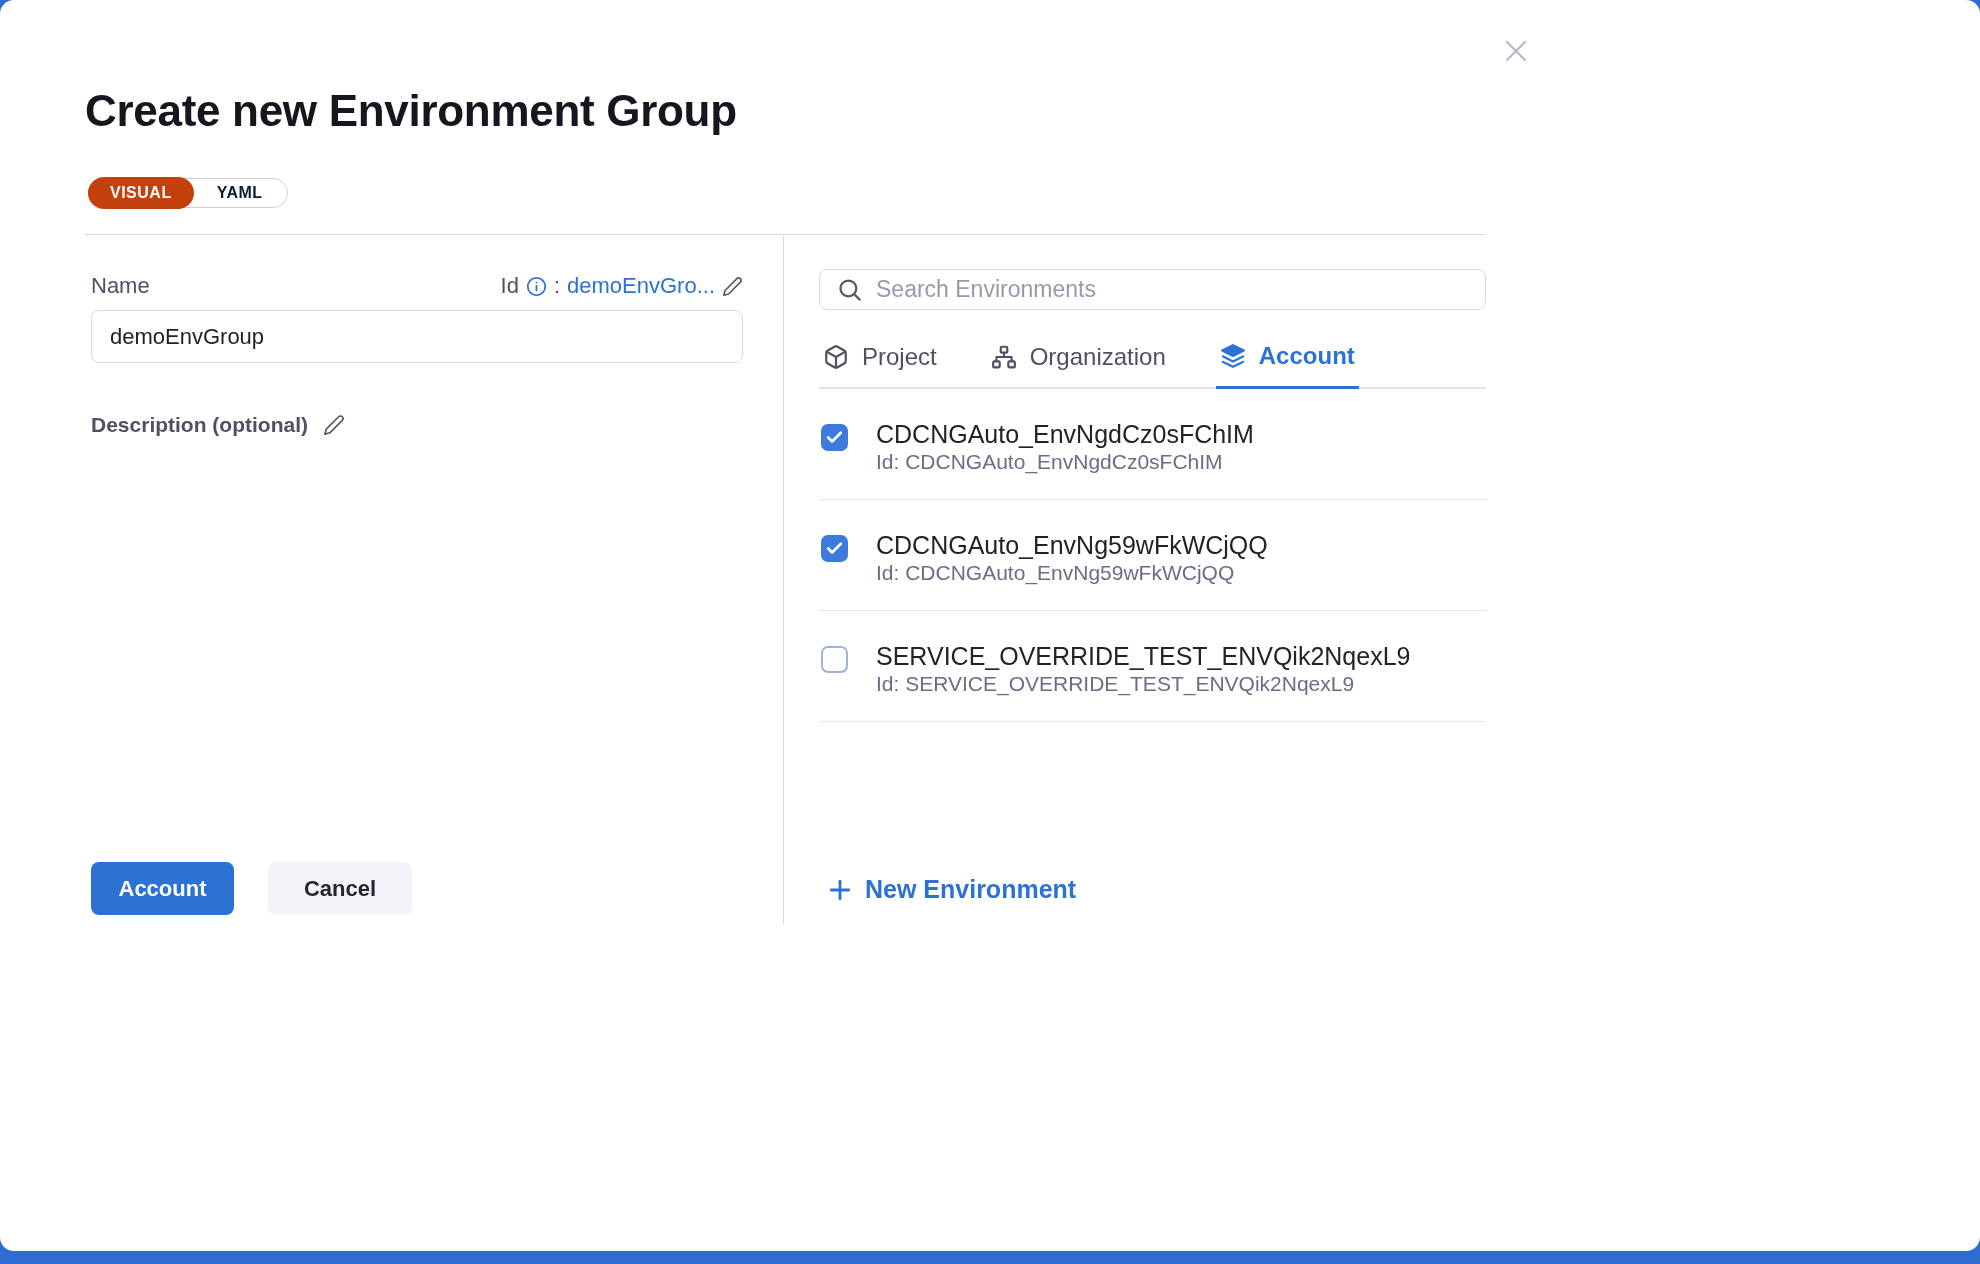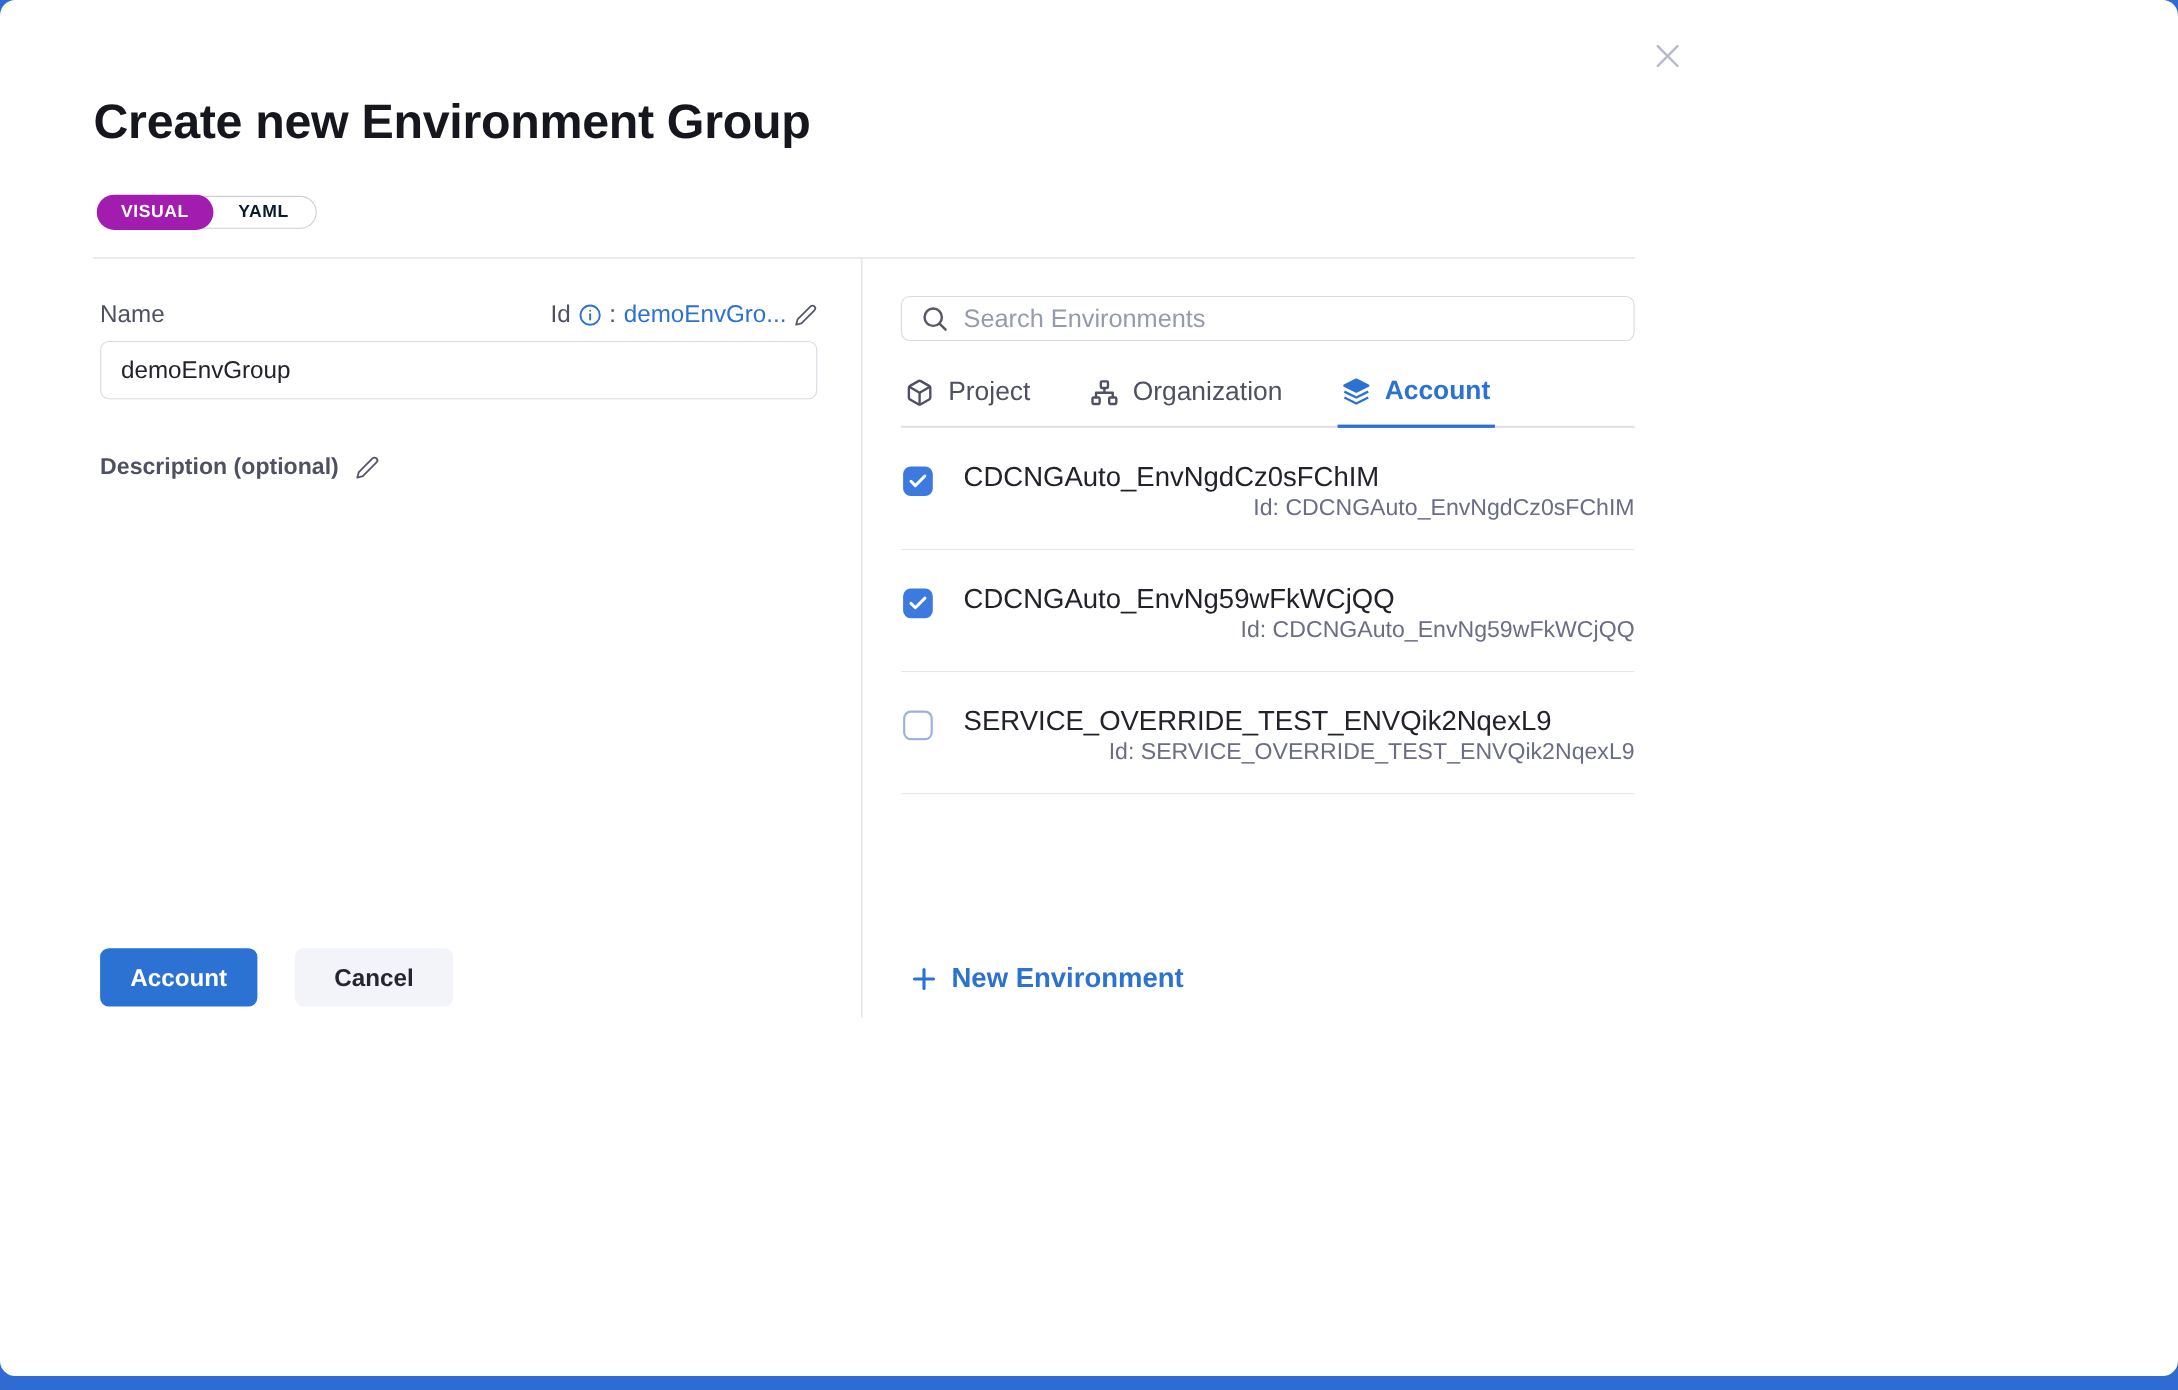--- a/index.html
+++ b/index.html
@@ -24,21 +24,21 @@
   }
   .toggle {
     display: inline-flex; align-items: center; margin: 42px 0 0 88px;
     border: 1px solid #cdced9; border-radius: 999px; background: #fff; height: 30px;
   }
   .seg {
     display: flex; align-items: center; height: 30px; padding: 0 24px;
     font-size: 16px; font-weight: 700; letter-spacing: 0.5px;
     color: #0b1b30; border-radius: 999px; cursor: pointer;
   }
-  .seg.active { background: #a21caf; color: #ffffff; margin: -1px; height: 32px; padding: 0 22px; }
+  .seg.active { background: #c2410c; color: #ffffff; margin: -1px; height: 32px; padding: 0 22px; }
   .hr { height: 1px; background: #d9dae5; margin: 26px 0 0 85px; width: 1401px; }
   .content { display: flex; margin-left: 85px; width: 1401px; min-height: 690px; }
   .left {
     width: 698px; padding: 38px 40px 6px 6px; display: flex; flex-direction: column;
   }
   .vdiv { width: 1px; background: #d9dae5; }
   .right { flex: 1; padding: 34px 0 0 35px; }
 
   .name-row {
     width: 652px; display: flex; justify-content: space-between; align-items: center;
@@ -80,21 +80,21 @@
   .tabs { display: flex; gap: 46px; margin-top: 20px; border-bottom: 2px solid #e0e1e9; }
   .tab {
     display: flex; align-items: center; gap: 13px; font-size: 24px; color: #4f5162;
     font-weight: 500; padding: 12px 4px 16px 4px; cursor: pointer;
   }
   .tab.active {
     color: var(--accent, #2b72d3); font-weight: 600;
     border-bottom: 3px solid var(--accent, #2b72d3); margin-bottom: -2px;
   }
 
-  .env-list { height: 452px; overflow: hidden; text-align: right; }
+  .env-list { height: 452px; overflow: hidden; }
   .env-row { display: flex; gap: 28px; padding: 30px 0 24px 2px; border-bottom: 1px solid #e6e7ee; cursor: pointer; }
   .cb {
     width: 27px; height: 27px; border-radius: 7px; border: 2px solid #9db3d8;
     background: #fff; margin-top: 5px; flex: none; cursor: pointer;
     display: flex; align-items: center; justify-content: center;
   }
   .cb.checked { background: var(--checkbox, #3d7ae0); border: none; }
   .env-main { flex: 1; min-width: 0; }
   .env-title-row { display: flex; align-items: center; }
   .env-title { font-size: 25px; color: #22222a; line-height: 30px; white-space: nowrap; }

